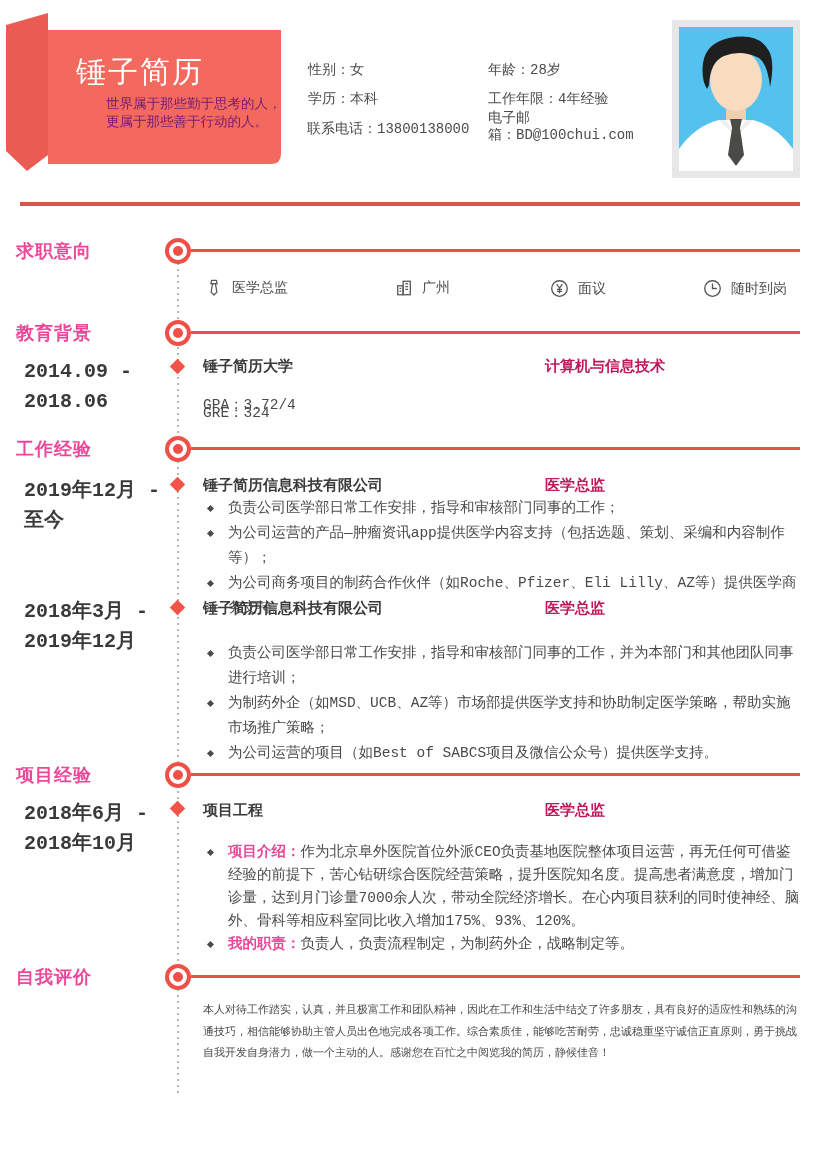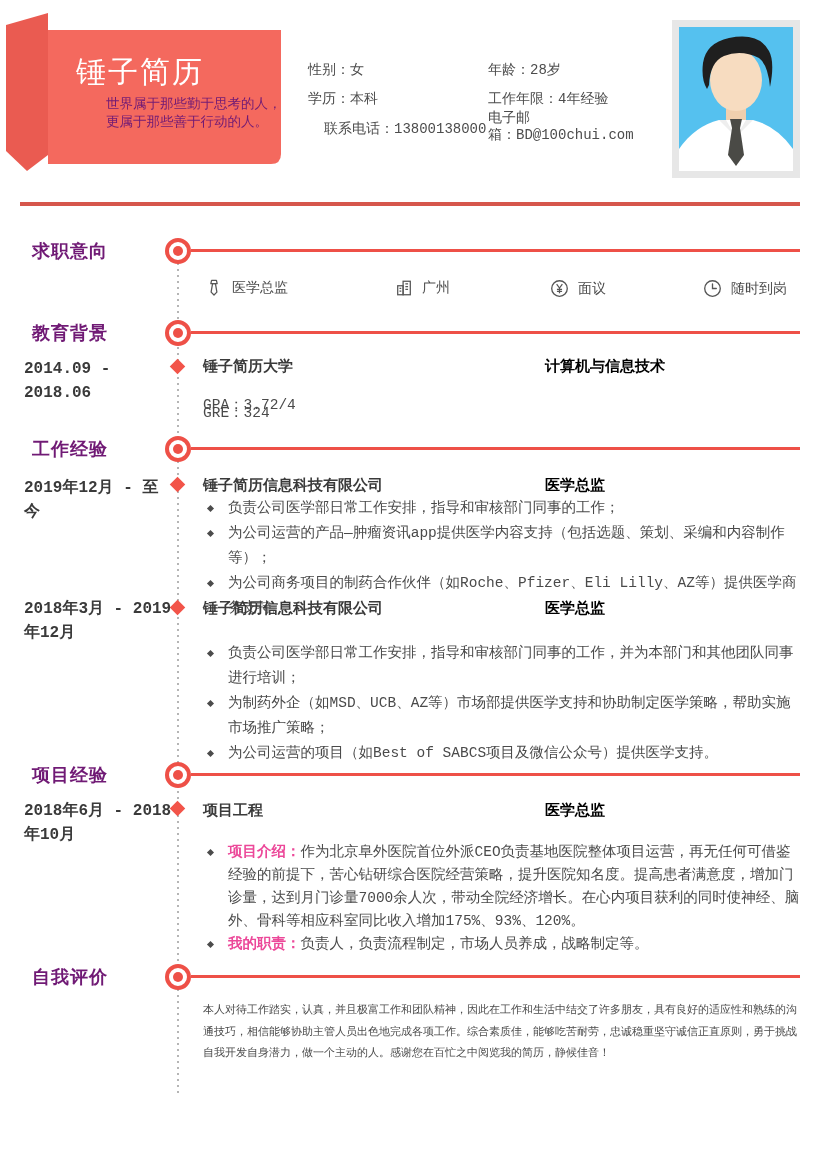--- a/index.html
+++ b/index.html
@@ -15,26 +15,26 @@
   .info-item{position:absolute;white-space:nowrap;}
   .photo-frame{position:absolute;left:672px;top:20px;width:114px;height:144px;background:#f1f1f1;border:7px solid #e7e7e7;}
   .top-rule{position:absolute;left:20px;top:202px;width:780px;height:4px;background:#d6564c;}
   
   .spine{position:absolute;left:177px;top:251px;width:2px;height:846px;
          background:repeating-linear-gradient(to bottom,#b5b5b5 0 2px,transparent 2px 6px);}
   .hline{position:absolute;left:191px;width:609px;height:3px;background:#ee5047;}
   .node{position:absolute;left:165px;width:18px;height:18px;border:4px solid #ee5047;border-radius:50%;background:#ffffff;}
   .node::after{content:"";position:absolute;left:4px;top:4px;width:10px;height:10px;border-radius:50%;background:#ee5047;}
   .diamond{position:absolute;left:172px;width:11px;height:11px;background:#f25449;transform:rotate(45deg);}
-  .sec-title{position:absolute;left:32px;font-size:18px;font-weight:bold;color:#701a75;letter-spacing:1px;}
+  .sec-title{position:absolute;left:16px;font-size:18px;font-weight:bold;color:#ec4899;letter-spacing:1px;}
   
-  .date{position:absolute;left:24px;width:150px;font-size:16px;font-weight:bold;color:#3a3a3a;line-height:1.5;}
+  .date{position:absolute;left:24px;width:150px;font-size:20px;font-weight:bold;color:#3a3a3a;line-height:1.5;}
   .entry-head{position:absolute;left:203px;width:597px;}
   .entry-head .org{font-size:15px;font-weight:bold;color:#3a3a3a;}
-  .entry-head .role{position:absolute;left:342px;top:0;font-size:15px;font-weight:bold;color:#000000;}
+  .entry-head .role{position:absolute;left:342px;top:0;font-size:15px;font-weight:bold;color:#be185d;}
   .plain-line{position:absolute;left:203px;font-size:14.5px;color:#4a4a4a;}
   .bullets{position:absolute;left:203px;width:597px;margin:0;padding:0;list-style:none;}
   .bullets li{position:relative;padding-left:25px;font-size:14.5px;line-height:25px;color:#4a4a4a;}
   .bullets li::before{content:"";position:absolute;left:5px;top:10px;width:5px;height:5px;background:#4b4b4b;transform:rotate(45deg);}
   .bullets.tight li{line-height:23px;}
   .bullets.tight li::before{top:9px;}
   .bullets b{color:#ec4899;}
   .paragraph{position:absolute;left:203px;width:601px;font-size:11px;line-height:21.5px;color:#4a4a4a;}
   
   .intent-item{position:absolute;top:279px;display:flex;align-items:center;gap:9px;font-size:14px;color:#4c4c4c;}
@@ -48,21 +48,21 @@
   <svg class="banner-svg" width="300" height="185" viewBox="0 0 300 185">
     <polygon points="6,20 48,8 48,150 27,166 6,146" fill="#ea5b51"></polygon>
     <path d="M48,25 H281 V149 Q281,159 271,159 H48 Z" fill="#f4695e"></path>
   </svg>
   <div class="brand-title">锤子简历</div>
   <div class="brand-slogan">世界属于那些勤于思考的人，更属于那些善于行动的人。</div>
 
   <div class="info-col">
     <div class="info-item" style="left:308px;top:61px">性别：女</div>
     <div class="info-item" style="left:308px;top:90px">学历：本科</div>
-    <div class="info-item" style="left:324px;top:120px">联系电话：13800138000</div>
+    <div class="info-item" style="left:307px;top:120px">联系电话：13800138000</div>
   </div>
   <div class="info-col">
     <div class="info-item" style="left:488px;top:61px">年龄：28岁</div>
     <div class="info-item" style="left:488px;top:90px">工作年限：4年经验</div>
     <div class="info-item" style="left:488px;top:109px">电子邮</div>
     <div class="info-item" style="left:488px;top:126px">箱：BD@100chui.com</div>
   </div>
 
   <div class="photo-frame">
     <svg width="114" height="144" viewBox="0 0 114 144">
@@ -162,18 +162,18 @@
     <li>为公司运营的项目（如Best of SABCS项目及微信公众号）提供医学支持。</li>
   </ul>
 
   <div class="date" style="top:799px">2018年6月 - 2018年10月</div>
   <div class="entry-head" style="top:801px">
     <span class="org">项目工程</span>
     <span class="role">医学总监</span>
   </div>
   <ul class="bullets tight" style="top:841px">
     <li><b>项目介绍：</b><span>作为北京阜外医院首位外派CEO负责基地医院整体项目运营，再无任何可借鉴经验的前提下，苦心钻研综合医院经营策略，提升医院知名度。提高患者满意度，增加门诊量，达到月门诊量7000余人次，带动全院经济增长。在心内项目获利的同时使神经、脑外、骨科等相应科室同比收入增加175%、93%、120%。</span></li>
-    <li><b>我的职责：</b><span>负责人，负责流程制定，市场人员养成，战略制定等。</span></li>
+    <li><b>我的职责：</b><span>负责人，负责流程制定，为制药外企，战略制定等。</span></li>
   </ul>
 
   <div class="paragraph" style="top:1000px">本人对待工作踏实，认真，并且极富工作和团队精神，因此在工作和生活中结交了许多朋友，具有良好的适应性和熟练的沟通技巧，相信能够协助主管人员出色地完成各项工作。综合素质佳，能够吃苦耐劳，忠诚稳重坚守诚信正直原则，勇于挑战自我开发自身潜力，做一个主动的人。感谢您在百忙之中阅览我的简历，静候佳音！</div>
 
 </div>
 
 </body></html>

